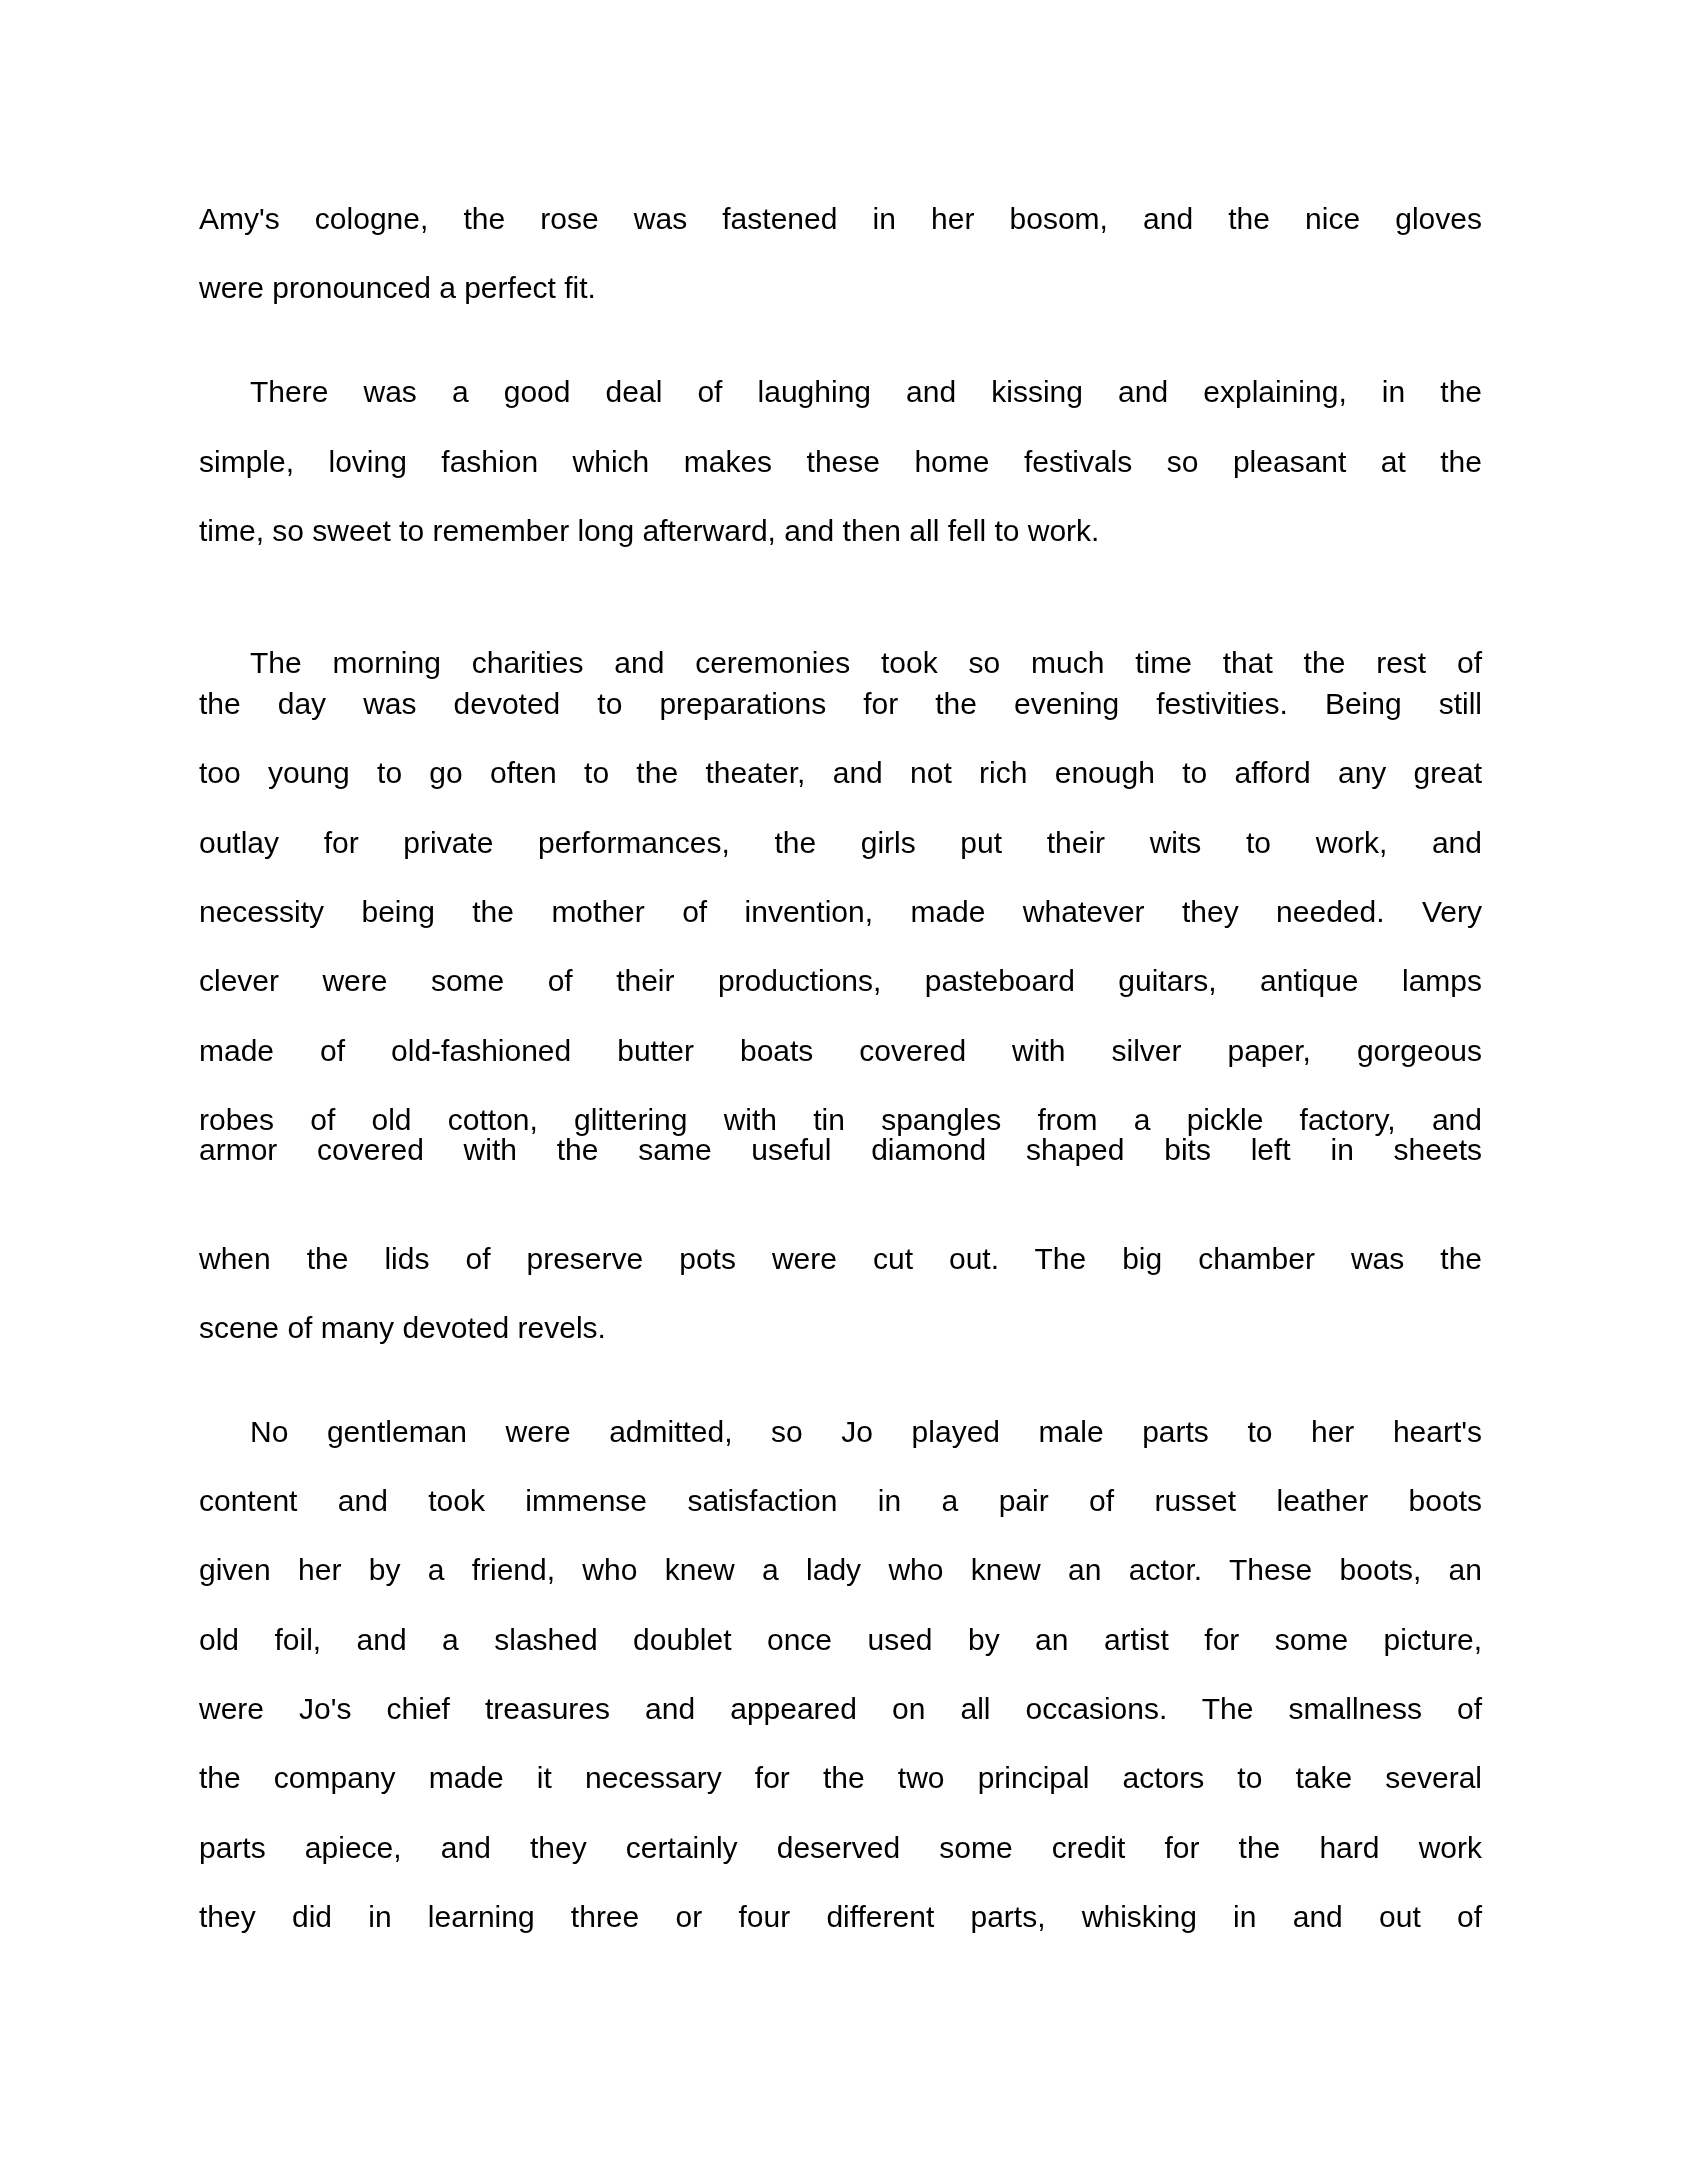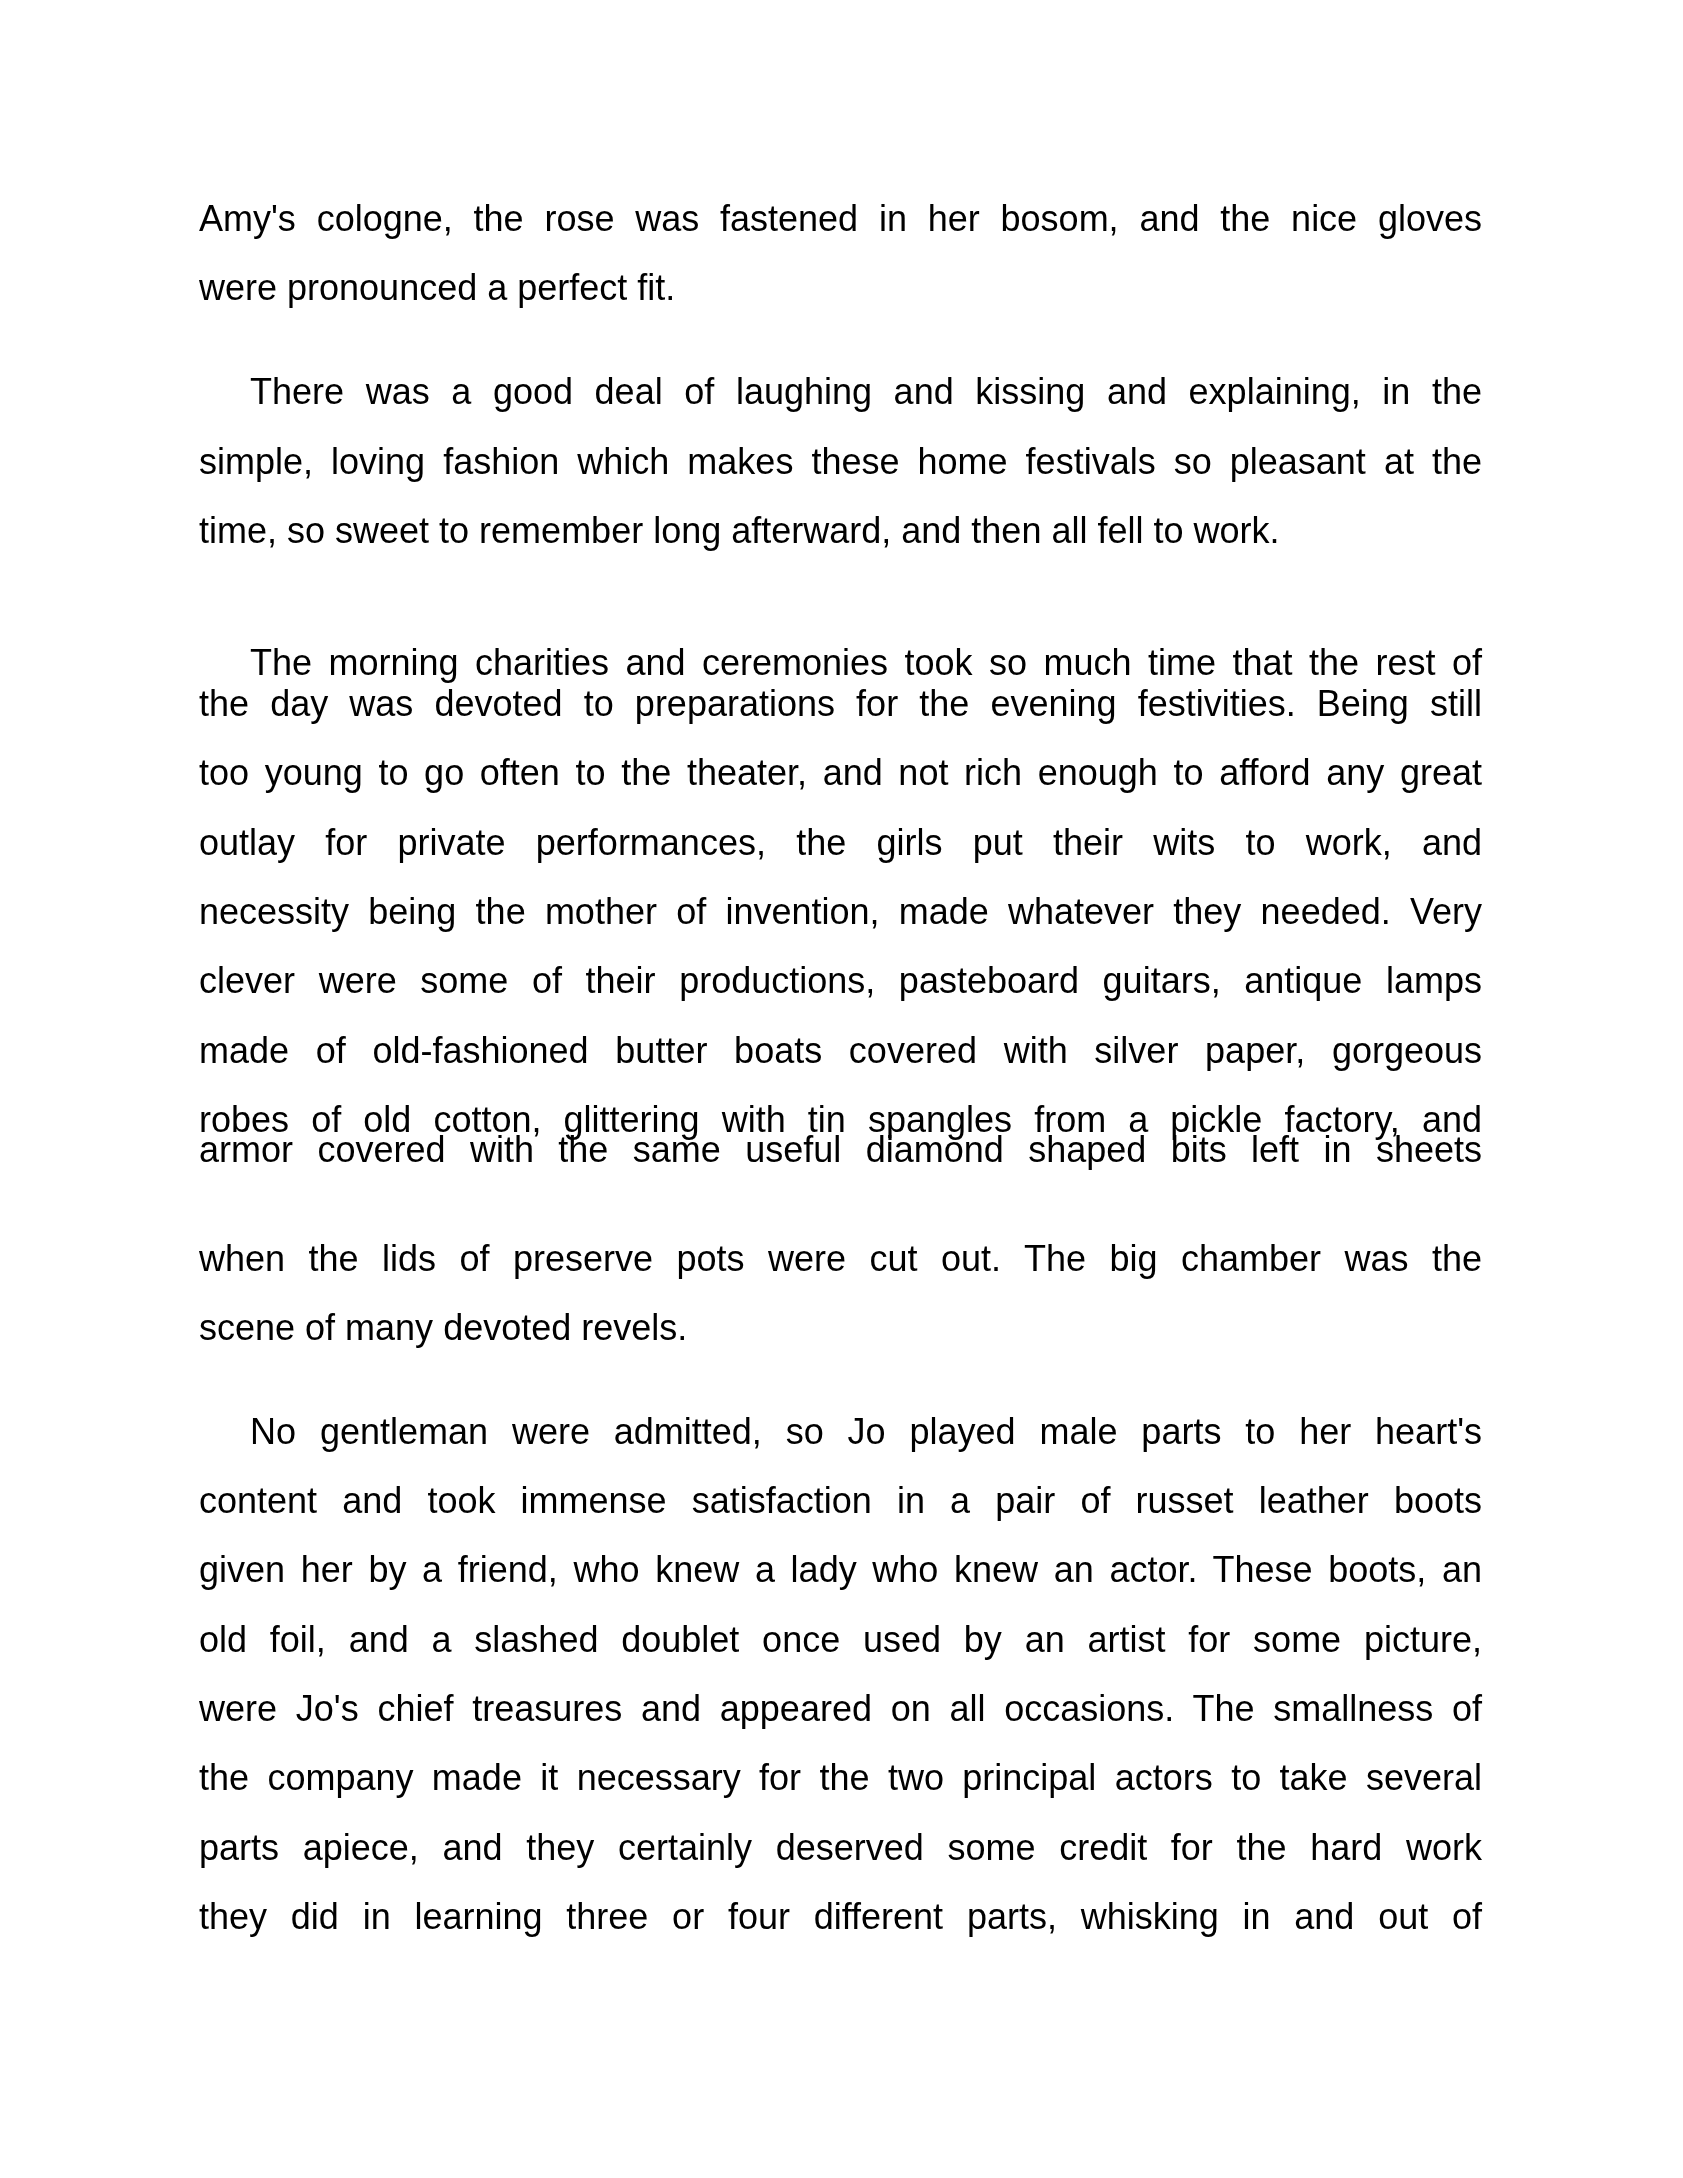--- a/index.html
+++ b/index.html
@@ -19,21 +19,21 @@
       top: 0;
       width: 1683px;
       height: 2178px;
       background: #ffffff;
     }
     .line {
       position: absolute;
       left: 199px;
       width: 1283px;
       font-family: "Liberation Sans", sans-serif;
-      font-size: 36px;
+      font-size: 30px;
       line-height: 38px;
       height: 38px;
       color: #000000;
       white-space: nowrap;
       text-align: justify;
       text-align-last: justify;
     }
     .line.indent {
       left: 250px;
       width: 1232px;

